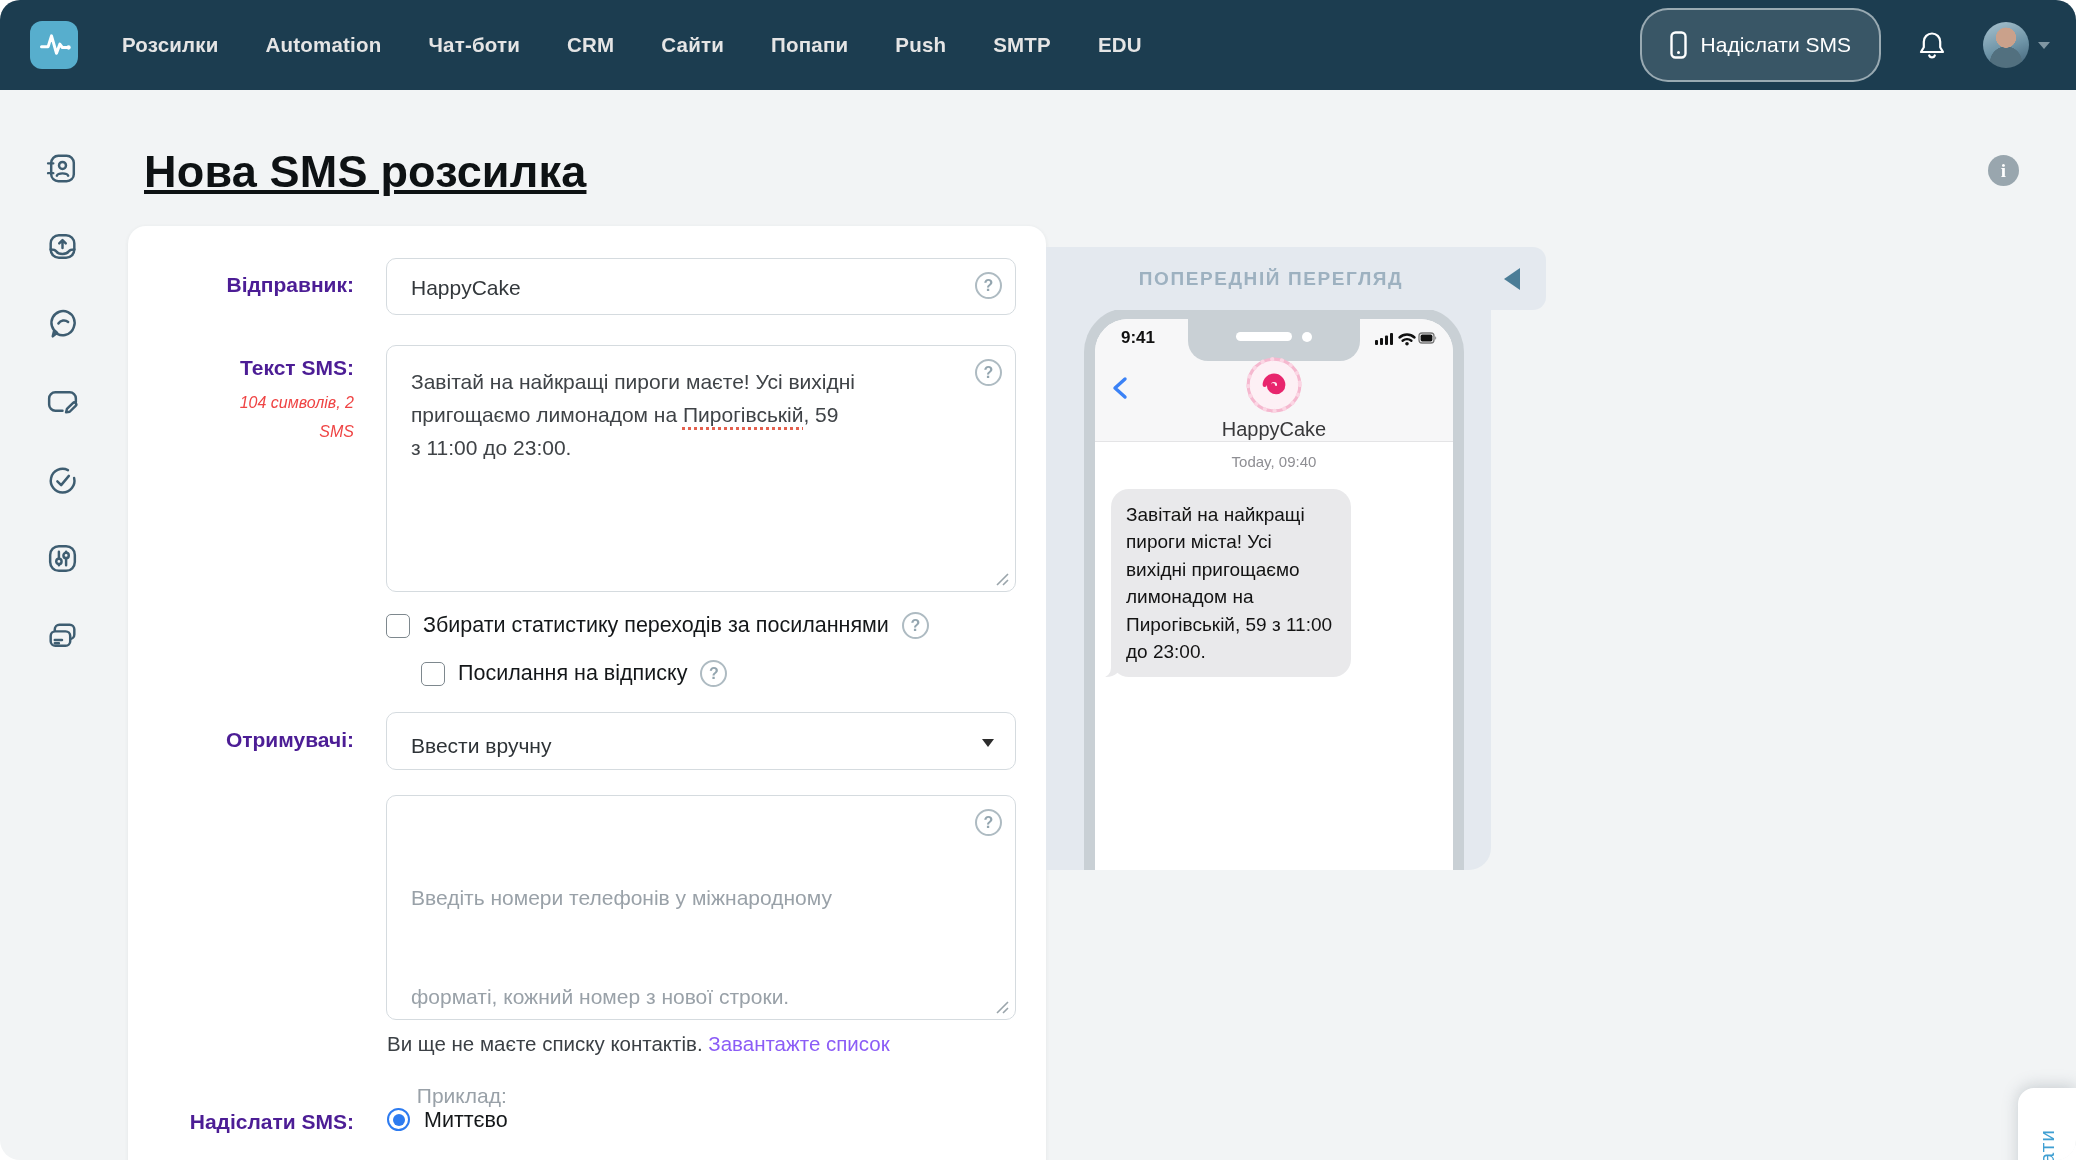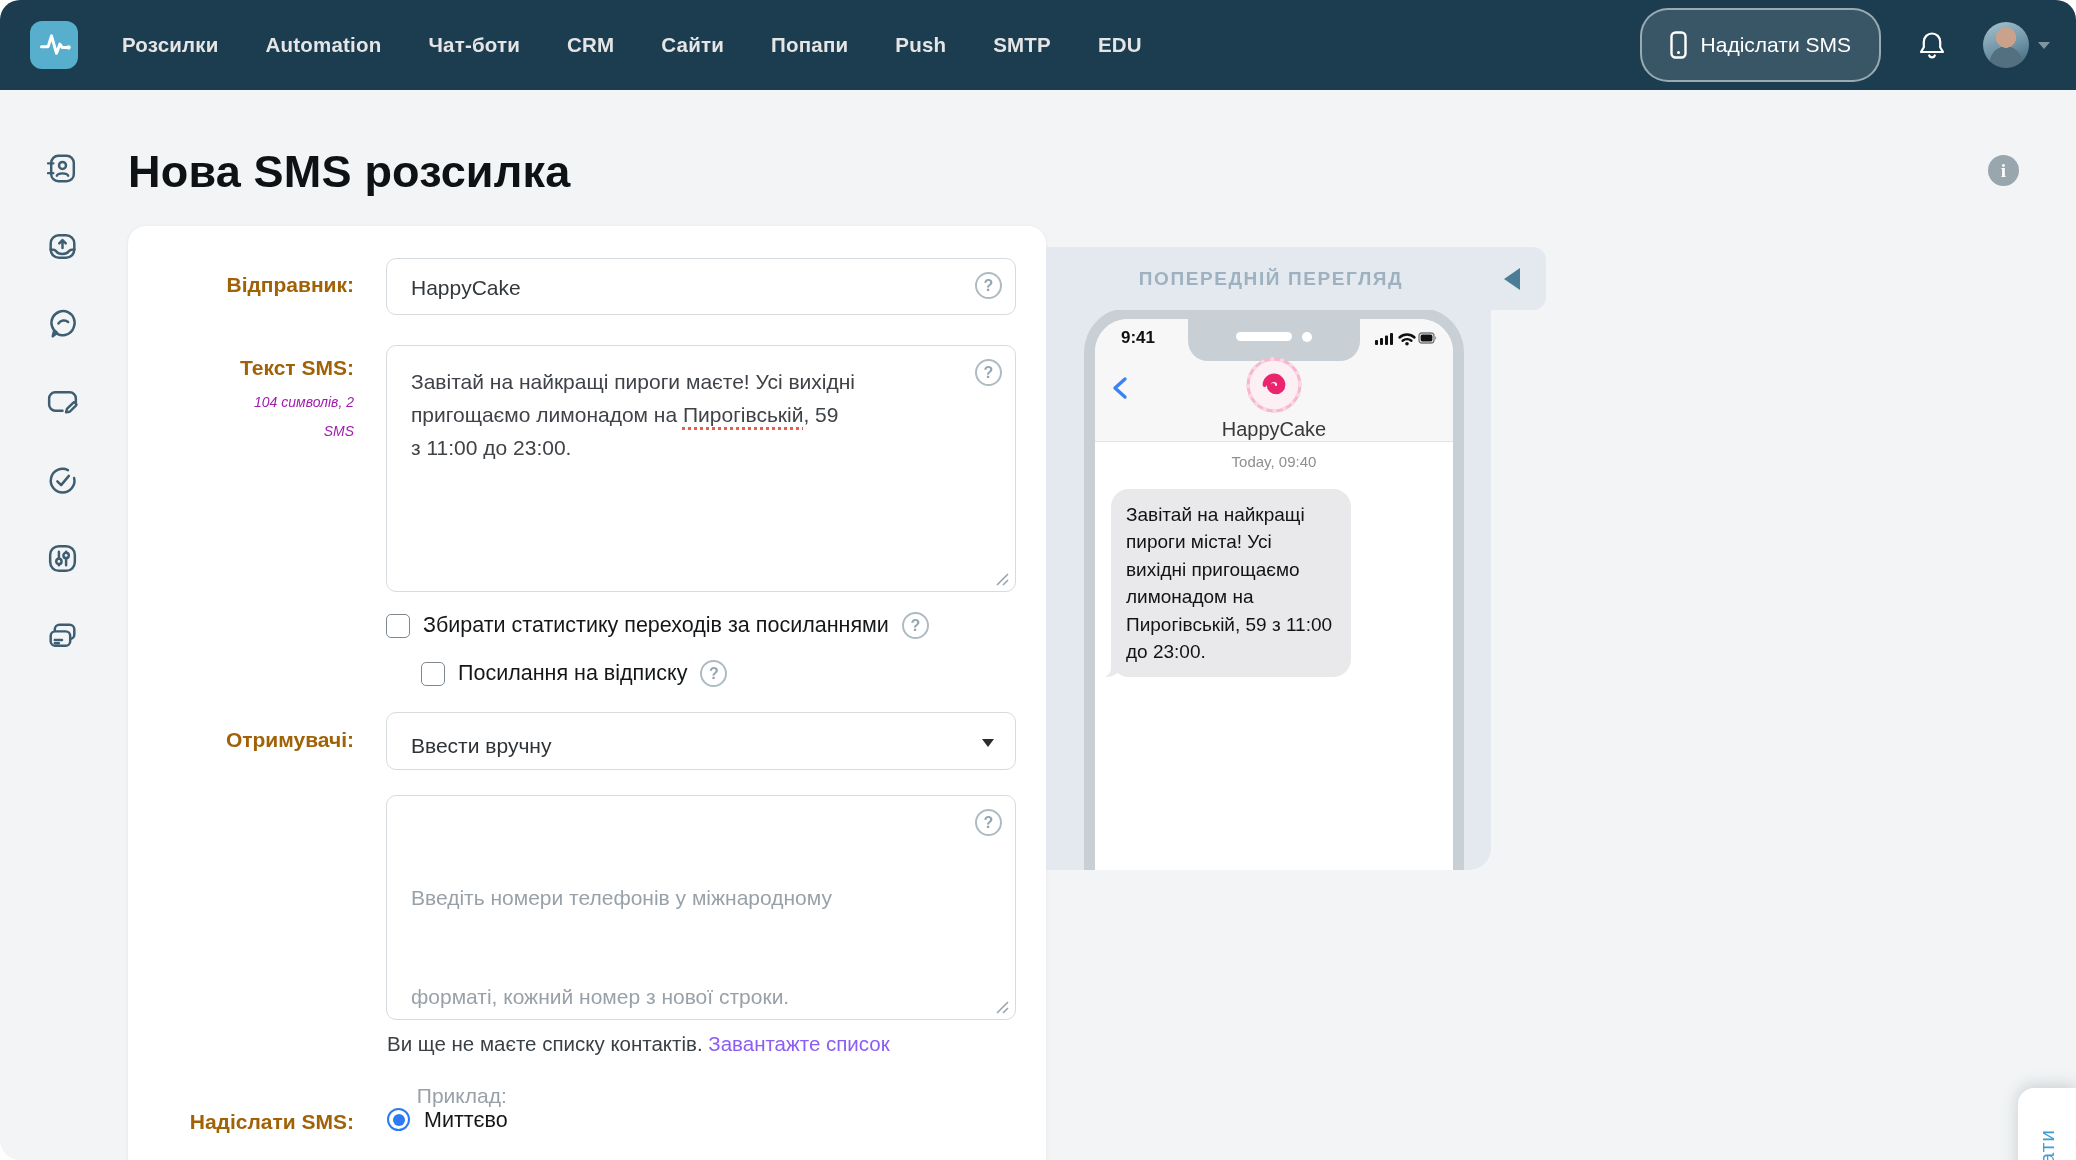--- a/index.html
+++ b/index.html
@@ -18,27 +18,27 @@
     radial-gradient(circle at 50% 88%, #52707f 0 34%, rgba(0,0,0,0) 35%),
     linear-gradient(160deg,#a9c3cf 0%,#6d93a6 55%,#3f5f75 100%);}
   .chev-down{width:0;height:0;border-left:6px solid transparent;border-right:6px solid transparent;border-top:7px solid #7f96a2;}
 
   
   .side-icons{position:absolute;left:44px;top:150px;display:flex;flex-direction:column;gap:41px;}
   .side-ic{width:37px;height:37px;color:#3e5d71;cursor:pointer;}
   .side-ic svg{width:37px;height:37px;display:block;}
 
   
-  .page-title{position:absolute;left:128px;top:146px;font-size:45px;font-weight:700;color:#0e1214;letter-spacing:.2px;}
+  .page-title{position:absolute;left:144px;top:146px;font-size:45px;font-weight:700;color:#0e1214;letter-spacing:.2px;text-decoration:underline;}
   .info-btn{position:absolute;left:1988px;top:155px;width:31px;height:31px;border-radius:50%;background:#99a6ae;color:#fff;font-weight:700;font-size:19px;display:flex;align-items:center;justify-content:center;cursor:pointer;font-family:"Liberation Serif",serif;}
 
   
   .card{position:absolute;left:128px;top:226px;width:918px;height:960px;background:#fff;border-radius:18px;box-shadow:0 1px 4px rgba(40,50,60,.07);}
-  .f-label{position:absolute;width:226px;left:0;text-align:right;font-weight:700;font-size:21px;color:#a16207;}
-  .counter{position:absolute;width:226px;left:0;text-align:right;font-style:italic;font-size:14px;color:#a21caf;line-height:29px;}
+  .f-label{position:absolute;width:226px;left:0;text-align:right;font-weight:700;font-size:21px;color:#4c1d95;}
+  .counter{position:absolute;width:226px;left:0;text-align:right;font-style:italic;font-size:16px;color:#ef4444;line-height:29px;}
   .inp{position:absolute;left:258px;width:630px;box-sizing:border-box;background:#fff;border:1.5px solid #d5dbdf;border-radius:10px;}
   .q-ic{position:absolute;width:27px;height:27px;border-radius:50%;border:2px solid #aebbc2;color:#93a5af;font-size:16px;font-weight:700;display:flex;align-items:center;justify-content:center;box-sizing:border-box;cursor:pointer;background:#fff;}
   .sender-input{top:32px;height:57px;font-size:21px;color:#33383c;padding:0 52px 0 24px;font-family:"Liberation Sans",sans-serif;outline:none;}
   .ta{padding:19px 52px 19px 24px;font-size:21px;line-height:33px;color:#3f4347;}
   .ta1{top:119px;height:247px;}
   .misspell{text-decoration:underline dotted #e4604e 2.5px;text-underline-offset:5px;}
   .resize-h{position:absolute;right:6px;bottom:5px;}
   .cb-row{position:absolute;left:258px;display:flex;align-items:center;gap:13px;cursor:pointer;}
   .cb-box{width:24px;height:24px;border:1.7px solid #7e888e;border-radius:5px;background:#fff;box-sizing:border-box;flex:0 0 auto;}
   .cb-label{font-size:21.5px;color:#141719;}

